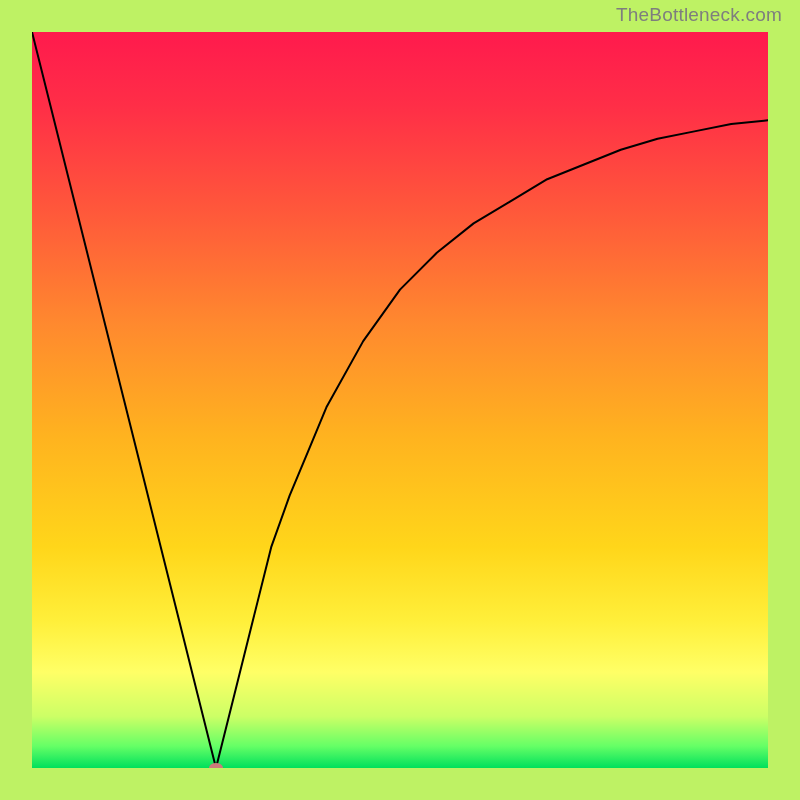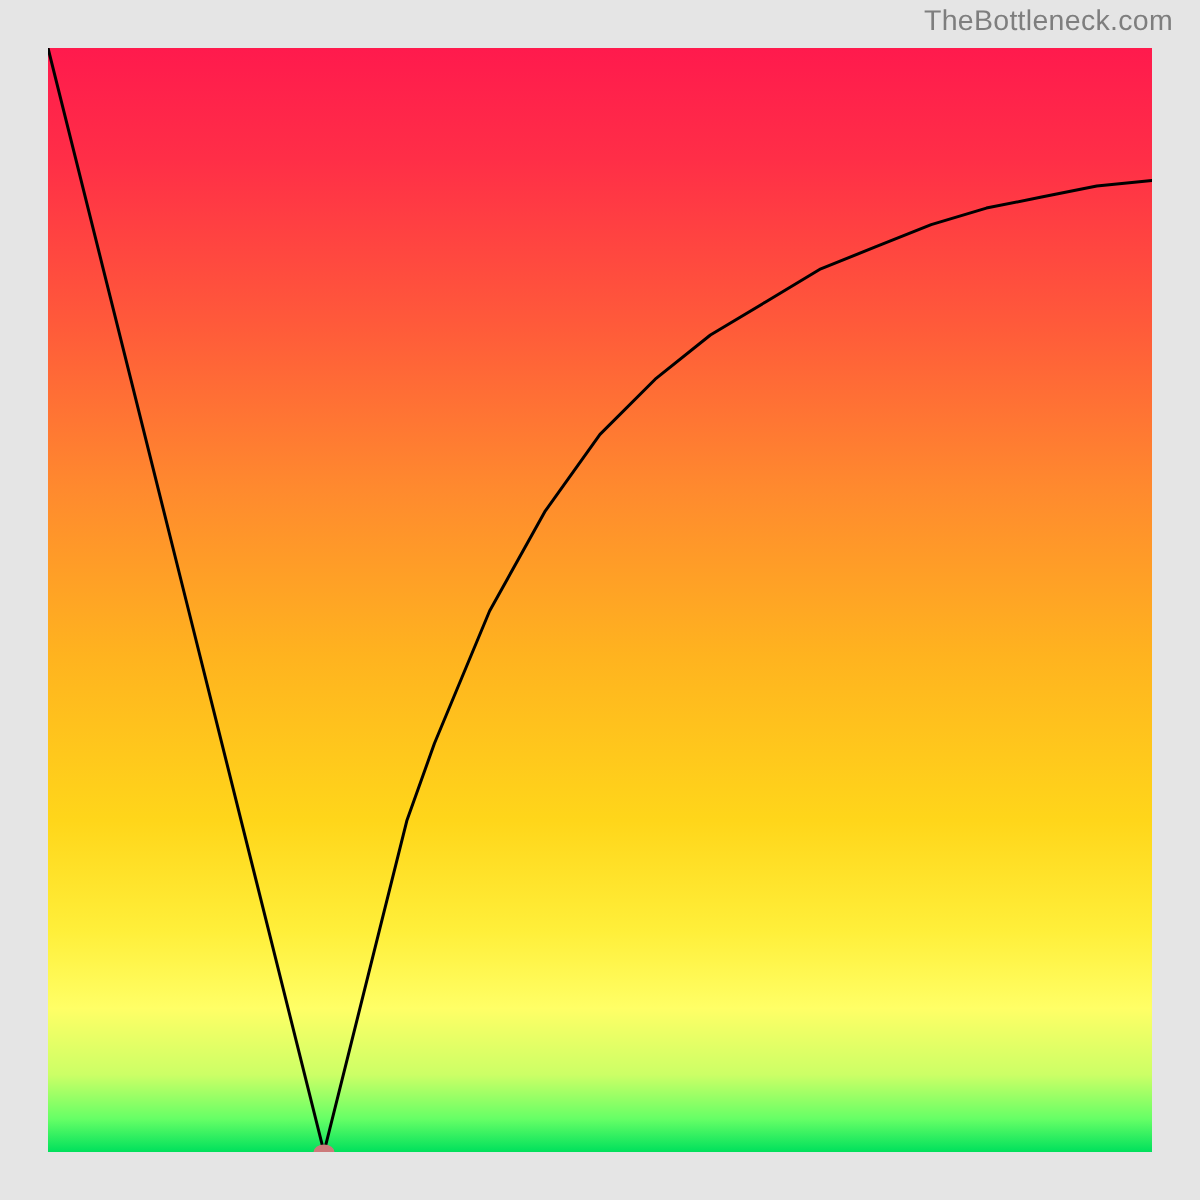--- a/index.html
+++ b/index.html
@@ -8,21 +8,21 @@
     width: 800px;
     height: 800px;
     background: #000;
     font-family: Arial, Helvetica, sans-serif;
     overflow: hidden;
   }
   .canvas {
     position: relative;
     width: 800px;
     height: 800px;
-    background: #e5e5e5;
+    background: #bef264;
   }
   .plot-area {
     position: absolute;
     left: 32px;
     top: 32px;
     width: 736px;
     height: 736px;
     overflow: hidden;
   }
   .gradient-bg {

